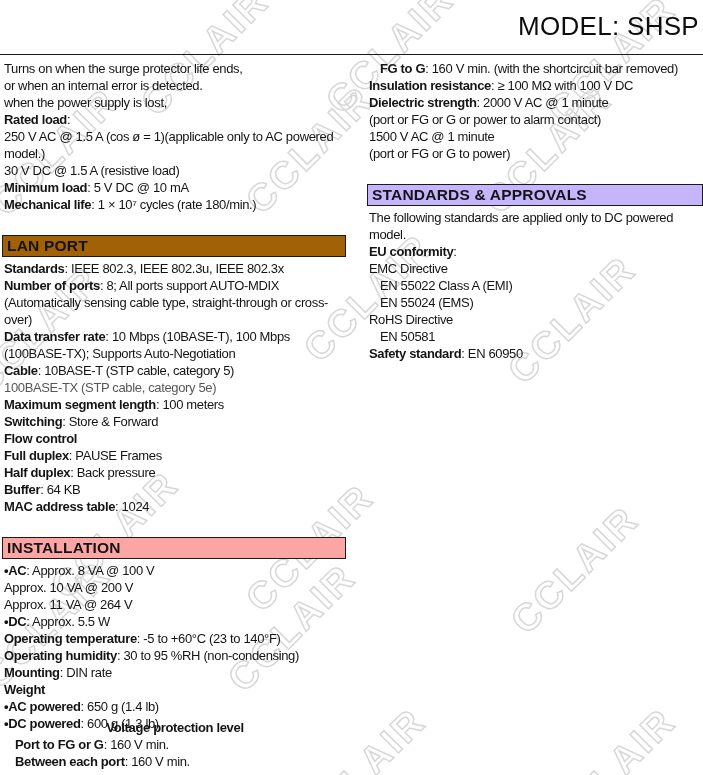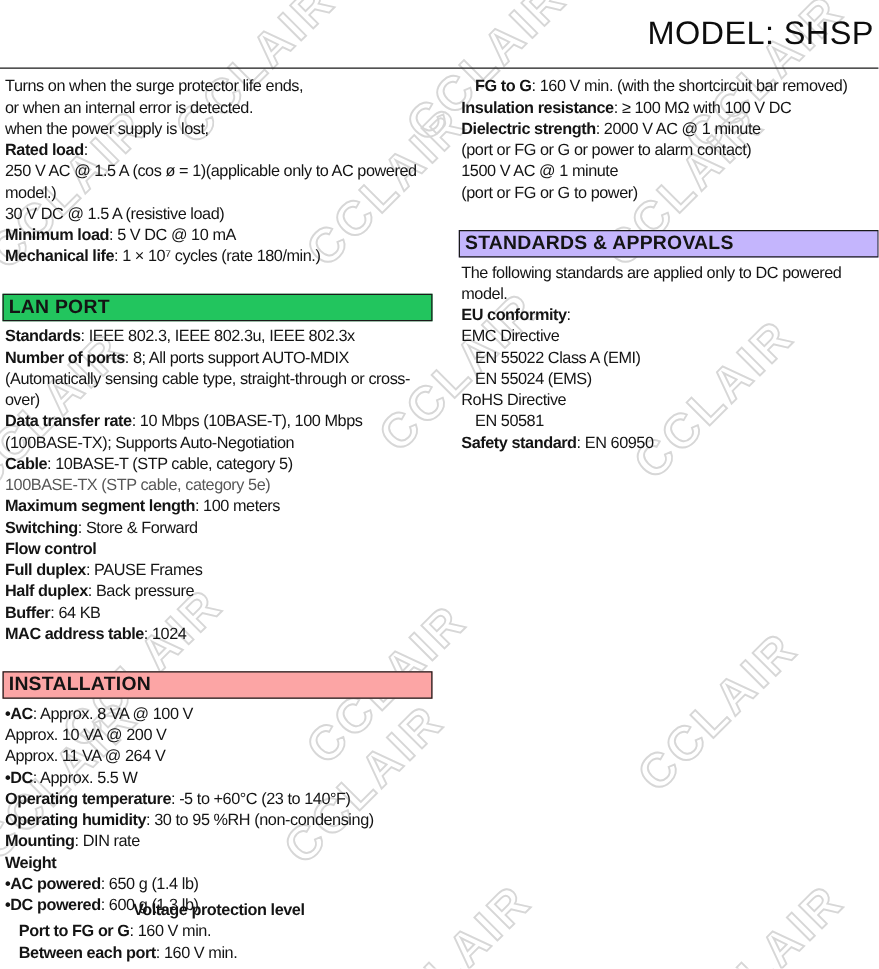--- a/index.html
+++ b/index.html
@@ -81,21 +81,21 @@
     <div class="col col-left" id="colLeft">
         <div class="line"><span>Turns on when the surge protector life ends,</span></div>
         <div class="line"><span>or when an internal error is detected.</span></div>
         <div class="line"><span>when the power supply is lost,</span></div>
         <div class="line"><span class="lbl">Rated load</span><span>:</span></div>
         <div class="line"><span>250 V AC @ 1.5 A (cos ø = 1)(applicable only to AC powered</span></div>
         <div class="line"><span>model.)</span></div>
         <div class="line"><span>30 V DC @ 1.5 A (resistive load)</span></div>
         <div class="line"><span class="lbl">Minimum load</span><span>: 5 V DC @ 10 mA</span></div>
         <div class="line"><span class="lbl">Mechanical life</span><span>: 1 × 10⁷ cycles (rate 180/min.)</span></div>
-        <div class="section-bar" style="background: #22c55e; border-color: rgb(26, 26, 26);">LAN PORT</div>
+        <div class="section-bar" style="background: #a16207; border-color: rgb(26, 26, 26);">LAN PORT</div>
         <div class="line"><span class="lbl">Standards</span><span>: IEEE 802.3, IEEE 802.3u, IEEE 802.3x</span></div>
         <div class="line"><span class="lbl">Number of ports</span><span>: 8; All ports support AUTO-MDIX</span></div>
         <div class="line"><span>(Automatically sensing cable type, straight-through or cross-</span></div>
         <div class="line"><span>over)</span></div>
         <div class="line"><span class="lbl">Data transfer rate</span><span>: 10 Mbps (10BASE-T), 100 Mbps</span></div>
         <div class="line"><span>(100BASE-TX); Supports Auto-Negotiation</span></div>
         <div class="line"><span class="lbl">Cable</span><span>: 10BASE-T (STP cable, category 5)</span></div>
         <div class="line faded"><span>100BASE-TX (STP cable, category 5e)</span></div>
         <div class="line"><span class="lbl">Maximum segment length</span><span>: 100 meters</span></div>
         <div class="line"><span class="lbl">Switching</span><span>: Store &amp; Forward</span></div>

